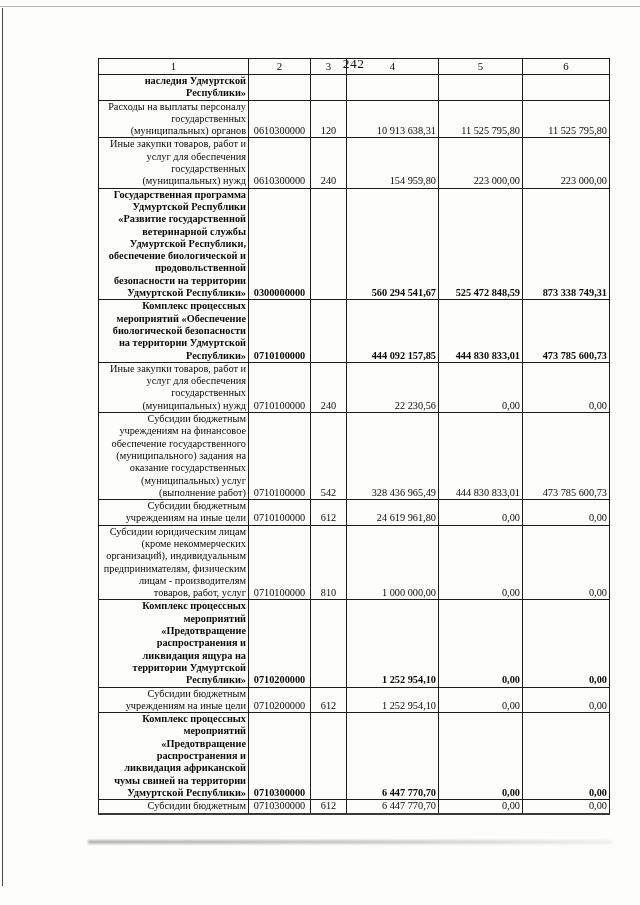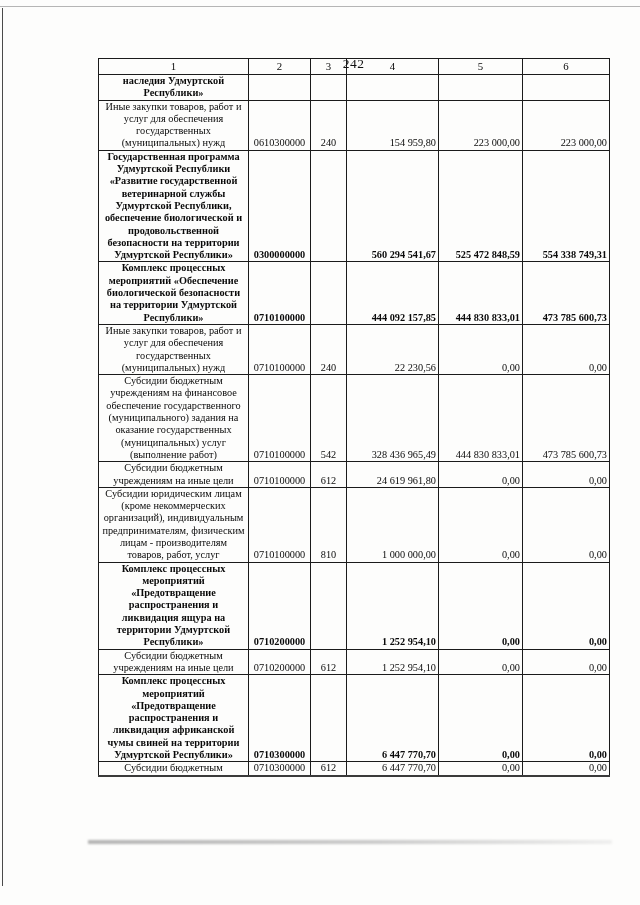--- a/index.html
+++ b/index.html
@@ -32,21 +32,21 @@
   }
   table.budget td{
     border:1px solid #1b1b1b;
     vertical-align:bottom;
     padding:0 2px;
   }
   table.budget thead td{
     text-align:center;vertical-align:middle;
     height:15px;padding:0;font-size:10.8px;
   }
-  td.name{white-space:pre-line;text-align:center}
+  td.name{white-space:pre-line;text-align:right}
   td.code,td.vr{text-align:center;white-space:nowrap;padding:0 1px}
   td.amt{text-align:right;white-space:nowrap}
   tr.b{font-weight:bold}
   table.budget{border-bottom:2px solid #3a3a3a}
   .table-bottom-shadow{
     position:absolute;left:88px;top:840px;width:524px;height:4px;
     background:linear-gradient(to right,#6e6e6e,#9a9a9a 55%,#c6c6c6 85%,#e2e2e2);
     opacity:.5;filter:blur(1px);
   }
 </style>
@@ -82,20 +82,30 @@
       <tr class="b">
         <td class="name">наследия Удмуртской
 Республики»</td>
         <td class="code"></td>
         <td class="vr"></td>
         <td class="amt"></td>
         <td class="amt"></td>
         <td class="amt"></td>
       </tr>
       <tr>
+        <td class="name">Расходы на выплаты персоналу
+государственных
+(муниципальных) органов</td>
+        <td class="code">0610300000</td>
+        <td class="vr">120</td>
+        <td class="amt">10 913 638,31</td>
+        <td class="amt">11 525 795,80</td>
+        <td class="amt">11 525 795,80</td>
+      </tr>
+      <tr>
         <td class="name">Иные закупки товаров, работ и
 услуг для обеспечения
 государственных
 (муниципальных) нужд</td>
         <td class="code">0610300000</td>
         <td class="vr">240</td>
         <td class="amt">154 959,80</td>
         <td class="amt">223 000,00</td>
         <td class="amt">223 000,00</td>
       </tr>
@@ -106,21 +116,21 @@
 ветеринарной службы
 Удмуртской Республики,
 обеспечение биологической и
 продовольственной
 безопасности на территории
 Удмуртской Республики»</td>
         <td class="code">0300000000</td>
         <td class="vr"></td>
         <td class="amt">560 294 541,67</td>
         <td class="amt">525 472 848,59</td>
-        <td class="amt">554 338 749,31</td>
+        <td class="amt">873 338 749,31</td>
       </tr>
       <tr class="b">
         <td class="name">Комплекс процессных
 мероприятий «Обеспечение
 биологической безопасности
 на территории Удмуртской
 Республики»</td>
         <td class="code">0710100000</td>
         <td class="vr"></td>
         <td class="amt">444 092 157,85</td>

